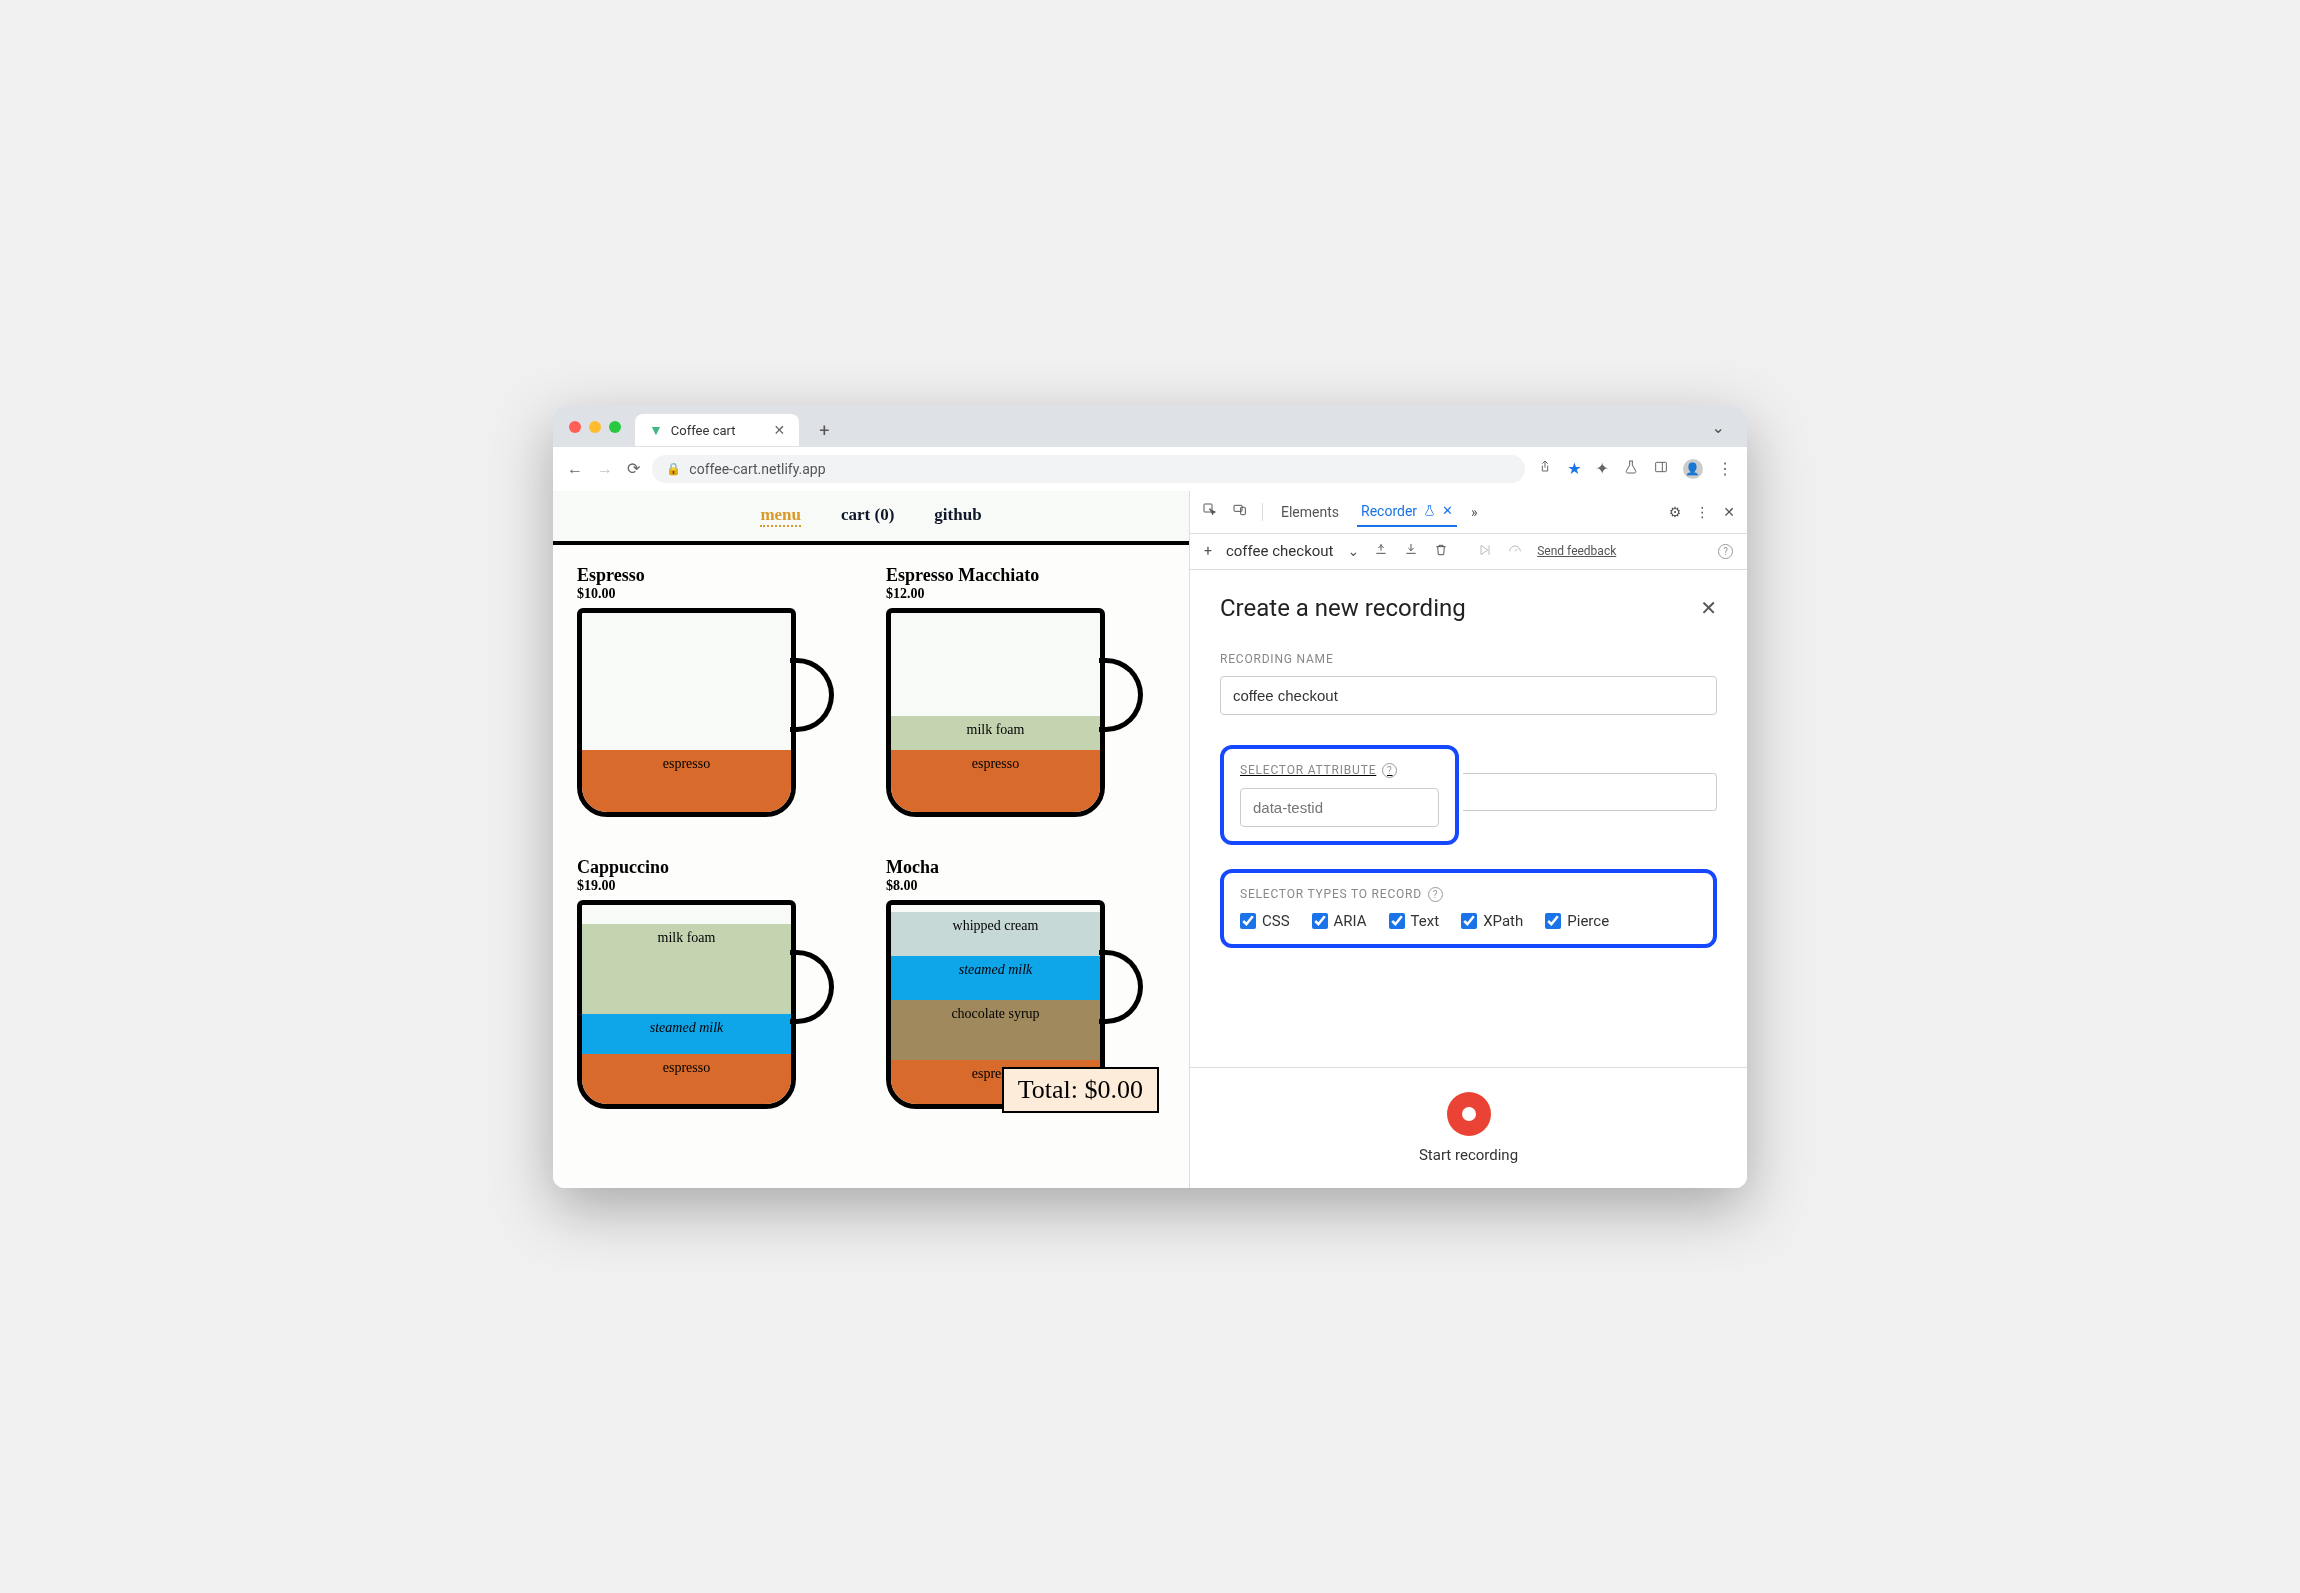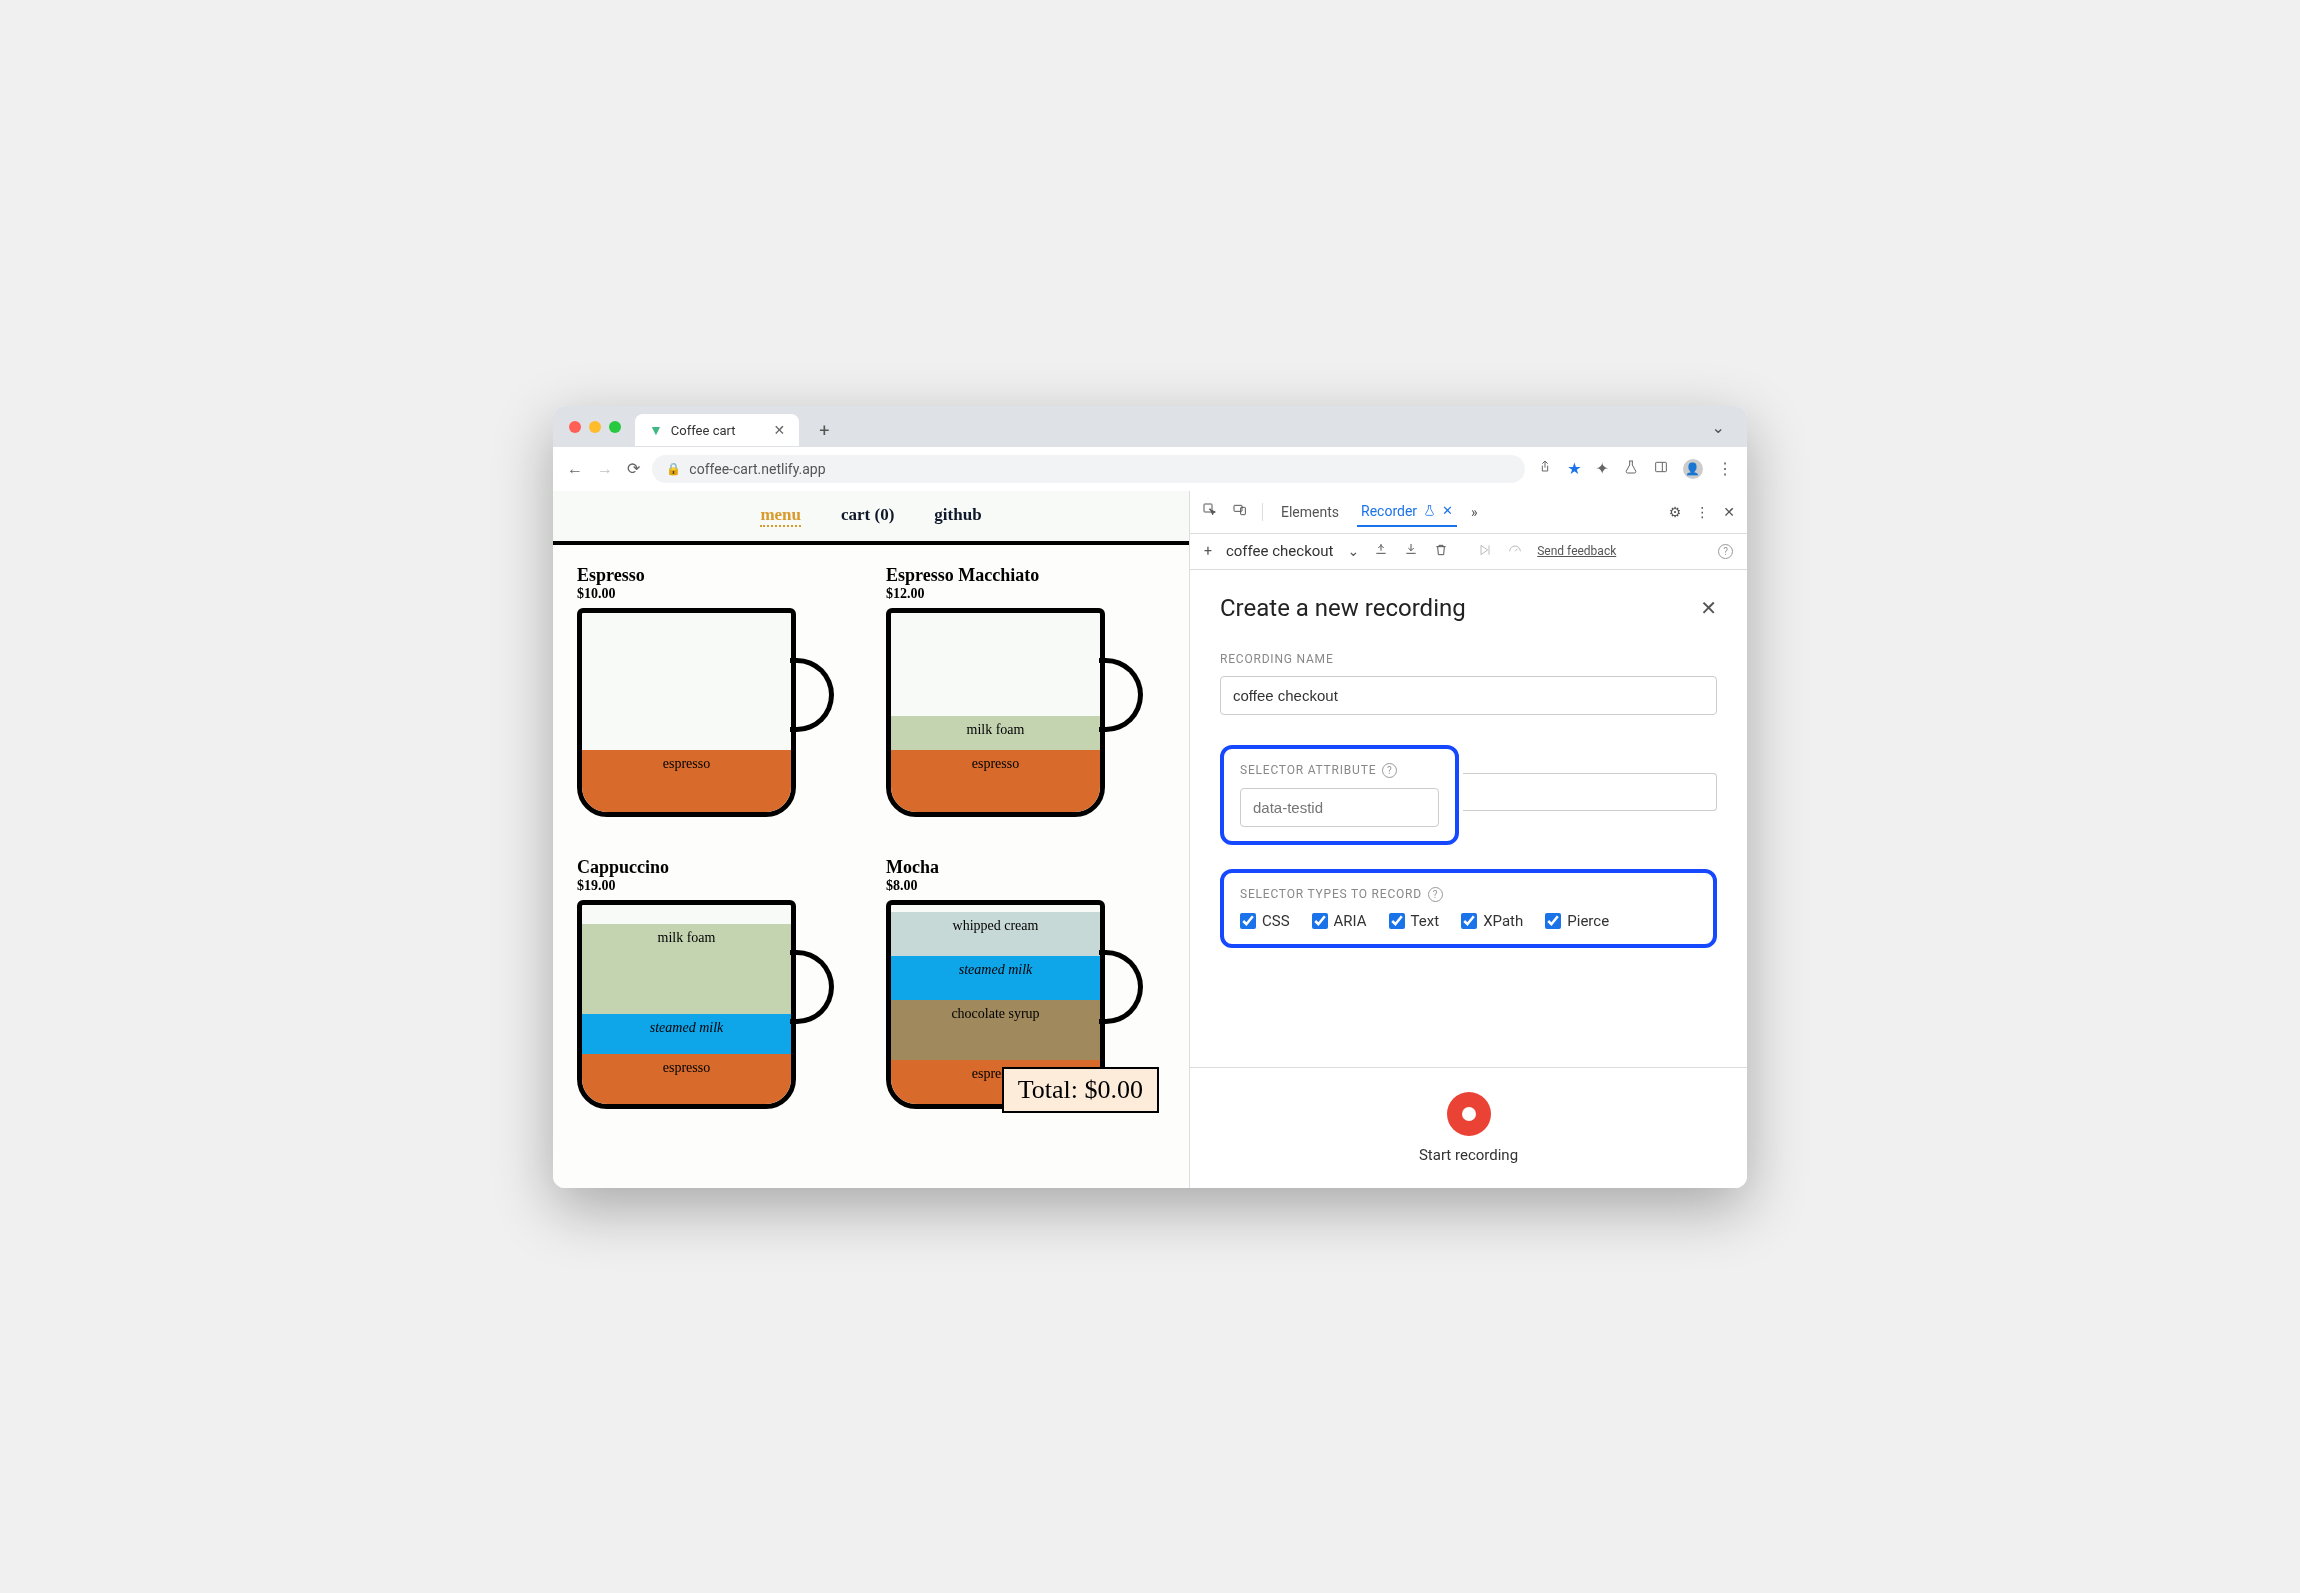--- a/index.html
+++ b/index.html
@@ -117,21 +117,21 @@
 .field-label { font-size: 12px; letter-spacing: 0.8px; color: #888; margin-bottom: 10px; display: flex; gap: 6px; align-items: center; }
 .text-input {
   width: 100%; border: 1px solid #ccc; border-radius: 4px;
   padding: 10px 12px; font-size: 15px; color: #333; margin-bottom: 30px;
 }
 .highlight-box {
   border: 4px solid #1649ff; border-radius: 12px;
   padding: 14px 16px; margin-bottom: 24px;
 }
 .highlight-box.sel-attr { width: 239px; margin-bottom: 24px; }
-.attr-row { display: flex; align-items: stretch; gap: 4px; }
+.attr-row { display: flex; align-items: stretch; gap: 4px; text-decoration: underline; }
 .attr-input-rest {
   flex: 1; border: 1px solid #ccc; border-left: none;
   border-radius: 0 4px 4px 0; height: 38px; margin-top: 28px; margin-bottom: 20px;
 }
 .sel-attr .text-input { margin-bottom: 0; color: #bbb; }
 .selector-types { display: flex; gap: 22px; flex-wrap: wrap; }
 .chk { display: flex; align-items: center; gap: 6px; font-size: 15px; color: #333; }
 .chk input { width: 16px; height: 16px; accent-color: #1a73e8; }
 .help-circ { width: 15px; height: 15px; border: 1.5px solid #999; border-radius: 50%; display: inline-flex; align-items: center; justify-content: center; font-size: 10px; color: #999; }
 .panel-footer {

